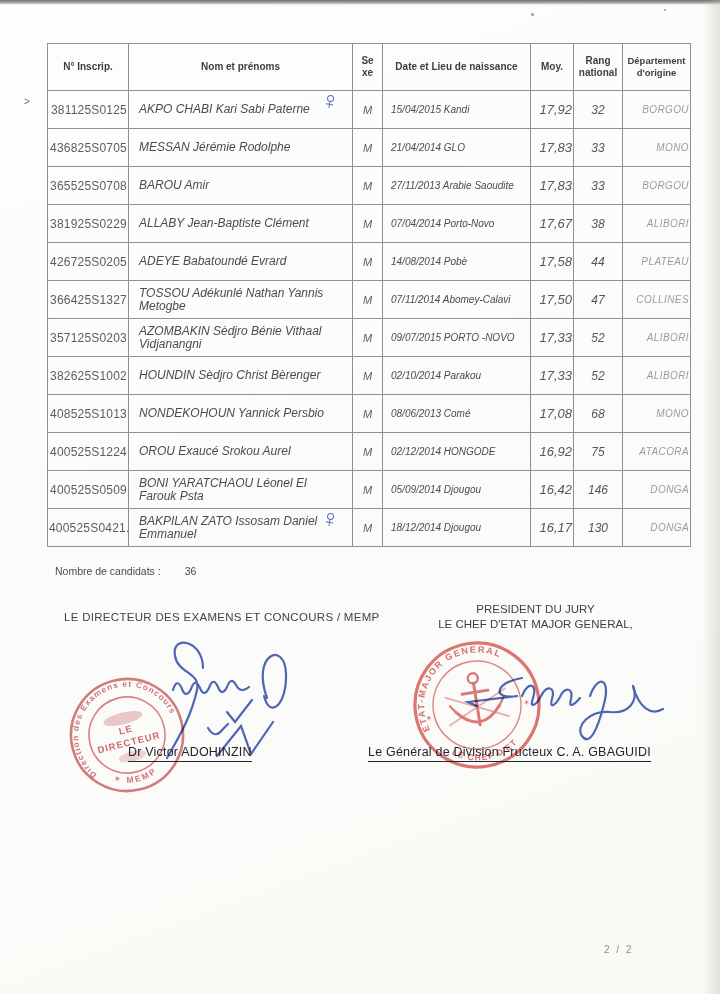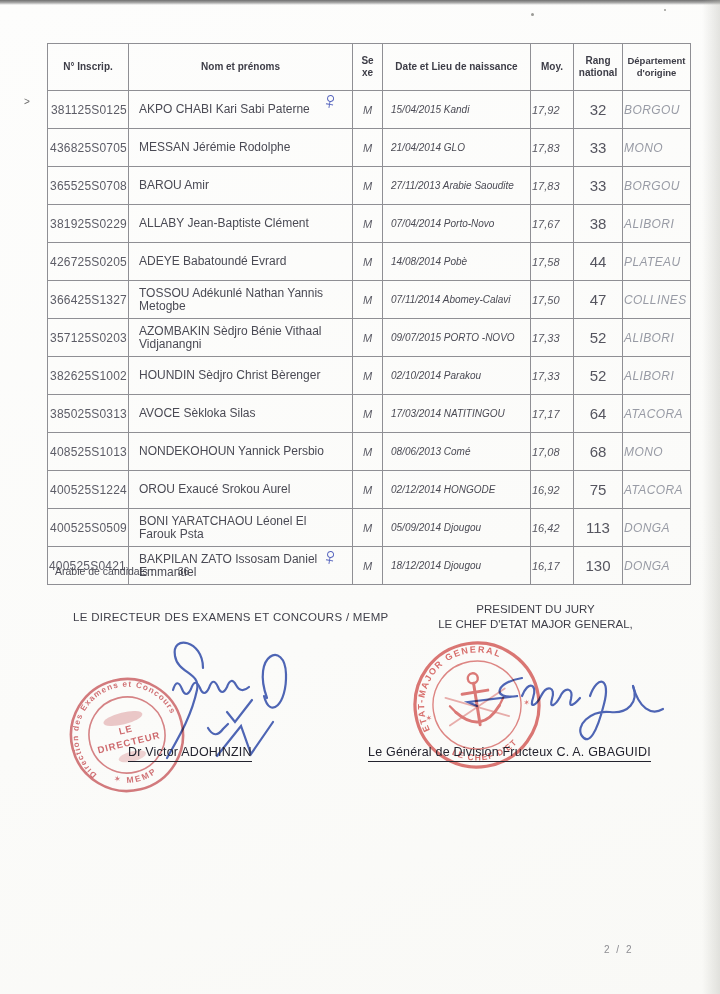--- a/index.html
+++ b/index.html
@@ -29,37 +29,37 @@
   }
   .results th, .results td { border:1px solid #8f8f94; vertical-align:middle; }
   .results thead th {
     height:42px; font-size:10px; font-weight:bold; color:#3d3d47;
     text-align:center; padding:2px 3px; line-height:12px;
   }
   .th-sexe span { display:inline-block; width:14px; word-break:break-all; }
   .th-dept span { display:inline-block; width:60px; word-break:break-all; font-size:9.5px;text-align:center; }
   .results td { height:33px; }
   td.c-insc { font-size:12px; color:#5c5c66; text-align:right; letter-spacing:.2px; }
-  td.c-name { font-size:12px; color:#4a4a54;
+  td.c-name { font-style:italic; font-size:12px; color:#4a4a54;
     padding:2px 26px 2px 10px; line-height:13px; position:relative; }
   td.c-sex  { font-style:italic; font-size:11px; color:#5c5c66; text-align:center; }
   td.c-birth{ font-style:italic; font-size:10px; color:#4a4a54; padding-left:8px; white-space:nowrap; }
-  td.c-moy  { font-style:italic; font-size:11px; color:#55555f; text-align:left;margin-top:26px; }
-  td.c-rang { font-size:15px; color:#55555f; text-align:center; }
-  td.c-dept { font-style:italic; font-size:12px; color:#989ba5; text-align:left; letter-spacing:.4px; }
+  td.c-moy  { font-style:italic; font-size:13px; color:#55555f; text-align:right;margin-top:26px; }
+  td.c-rang { font-style:italic; font-size:12px; color:#55555f; text-align:center; }
+  td.c-dept { font-style:italic; font-size:10px; color:#989ba5; text-align:right; letter-spacing:.4px; }
   .gender-mark {
     position:absolute; right:12px; top:-6px; font-size:25px; line-height:30px;
     color:#4656b8; transform:rotate(10deg); opacity:.9; font-weight:400; pointer-events:none;
   }
 
   .candidates-line { position:absolute; left:55px; top:565px; font-size:10.5px; color:#4a4a54; }
   .candidates-line .count { margin-left:24px; }
 
   
-  .sig-left-title { position:absolute; left:73px; top:611px; font-size:11.5px;
+  .sig-left-title { position:absolute; left:64px; top:611px; font-size:11.5px;
     color:#3f3f49; letter-spacing:.3px; }
   .sig-right-title { position:absolute; left:408px; top:602px; width:255px;
     text-align:center; font-size:11.5px; color:#3f3f49; line-height:15px; }
   .sig-name {
     position:absolute; font-size:12.5px; font-weight:normal; color:#23232e;
     border-bottom:1.5px solid #23232e; padding-bottom:2px; z-index:6; letter-spacing:.2px;
   }
   .sig-name.left  { left:128px; top:745px; }
   .sig-name.right { left:368px; top:745px; }
 
@@ -172,29 +172,20 @@
         <tr>
       <td class="c-insc">382625S1002</td>
       <td class="c-name"><span>HOUNDIN Sèdjro Christ Bèrenger</span><span class="gender-mark"></span></td>
       <td class="c-sex">M</td>
       <td class="c-birth">02/10/2014 Parakou</td>
       <td class="c-moy">17,33</td>
       <td class="c-rang">52</td>
       <td class="c-dept">ALIBORI</td>
     </tr>
         <tr>
-      <td class="c-insc">385025S0313</td>
-      <td class="c-name"><span>AVOCE Sèkloka Silas</span><span class="gender-mark"></span></td>
-      <td class="c-sex">M</td>
-      <td class="c-birth">17/03/2014 NATITINGOU</td>
-      <td class="c-moy">17,17</td>
-      <td class="c-rang">64</td>
-      <td class="c-dept">ATACORA</td>
-    </tr>
-        <tr>
       <td class="c-insc">408525S1013</td>
       <td class="c-name"><span>NONDEKOHOUN Yannick Persbio</span><span class="gender-mark"></span></td>
       <td class="c-sex">M</td>
       <td class="c-birth">08/06/2013 Comé</td>
       <td class="c-moy">17,08</td>
       <td class="c-rang">68</td>
       <td class="c-dept">MONO</td>
     </tr>
         <tr>
       <td class="c-insc">400525S1224</td>
@@ -204,37 +195,37 @@
       <td class="c-moy">16,92</td>
       <td class="c-rang">75</td>
       <td class="c-dept">ATACORA</td>
     </tr>
         <tr>
       <td class="c-insc">400525S0509</td>
       <td class="c-name"><span>BONI YARATCHAOU Léonel El Farouk Psta</span><span class="gender-mark"></span></td>
       <td class="c-sex">M</td>
       <td class="c-birth">05/09/2014 Djougou</td>
       <td class="c-moy">16,42</td>
-      <td class="c-rang">113</td>
+      <td class="c-rang">146</td>
       <td class="c-dept">DONGA</td>
     </tr>
         <tr>
       <td class="c-insc">400525S0421.</td>
       <td class="c-name"><span>BAKPILAN ZATO Issosam Daniel Emmanuel</span><span class="gender-mark">♀</span></td>
       <td class="c-sex">M</td>
       <td class="c-birth">18/12/2014 Djougou</td>
       <td class="c-moy">16,17</td>
       <td class="c-rang">130</td>
       <td class="c-dept">DONGA</td>
     </tr>
       </tbody>
   </table>
 
   <div class="candidates-line">
-    <span>Arabie de candidats :</span><span class="count">36</span>
+    <span>Nombre de candidats :</span><span class="count">36</span>
   </div>
 
   <div class="sig-left-title">LE DIRECTEUR DES EXAMENS ET CONCOURS / MEMP</div>
   <div class="sig-right-title">
     <div>PRESIDENT DU JURY</div>
     <div>LE CHEF D'ETAT MAJOR GENERAL,</div>
   </div>
 
   <div class="stamp left">
     <svg width="150" height="150" viewBox="-75 -75 150 150">

